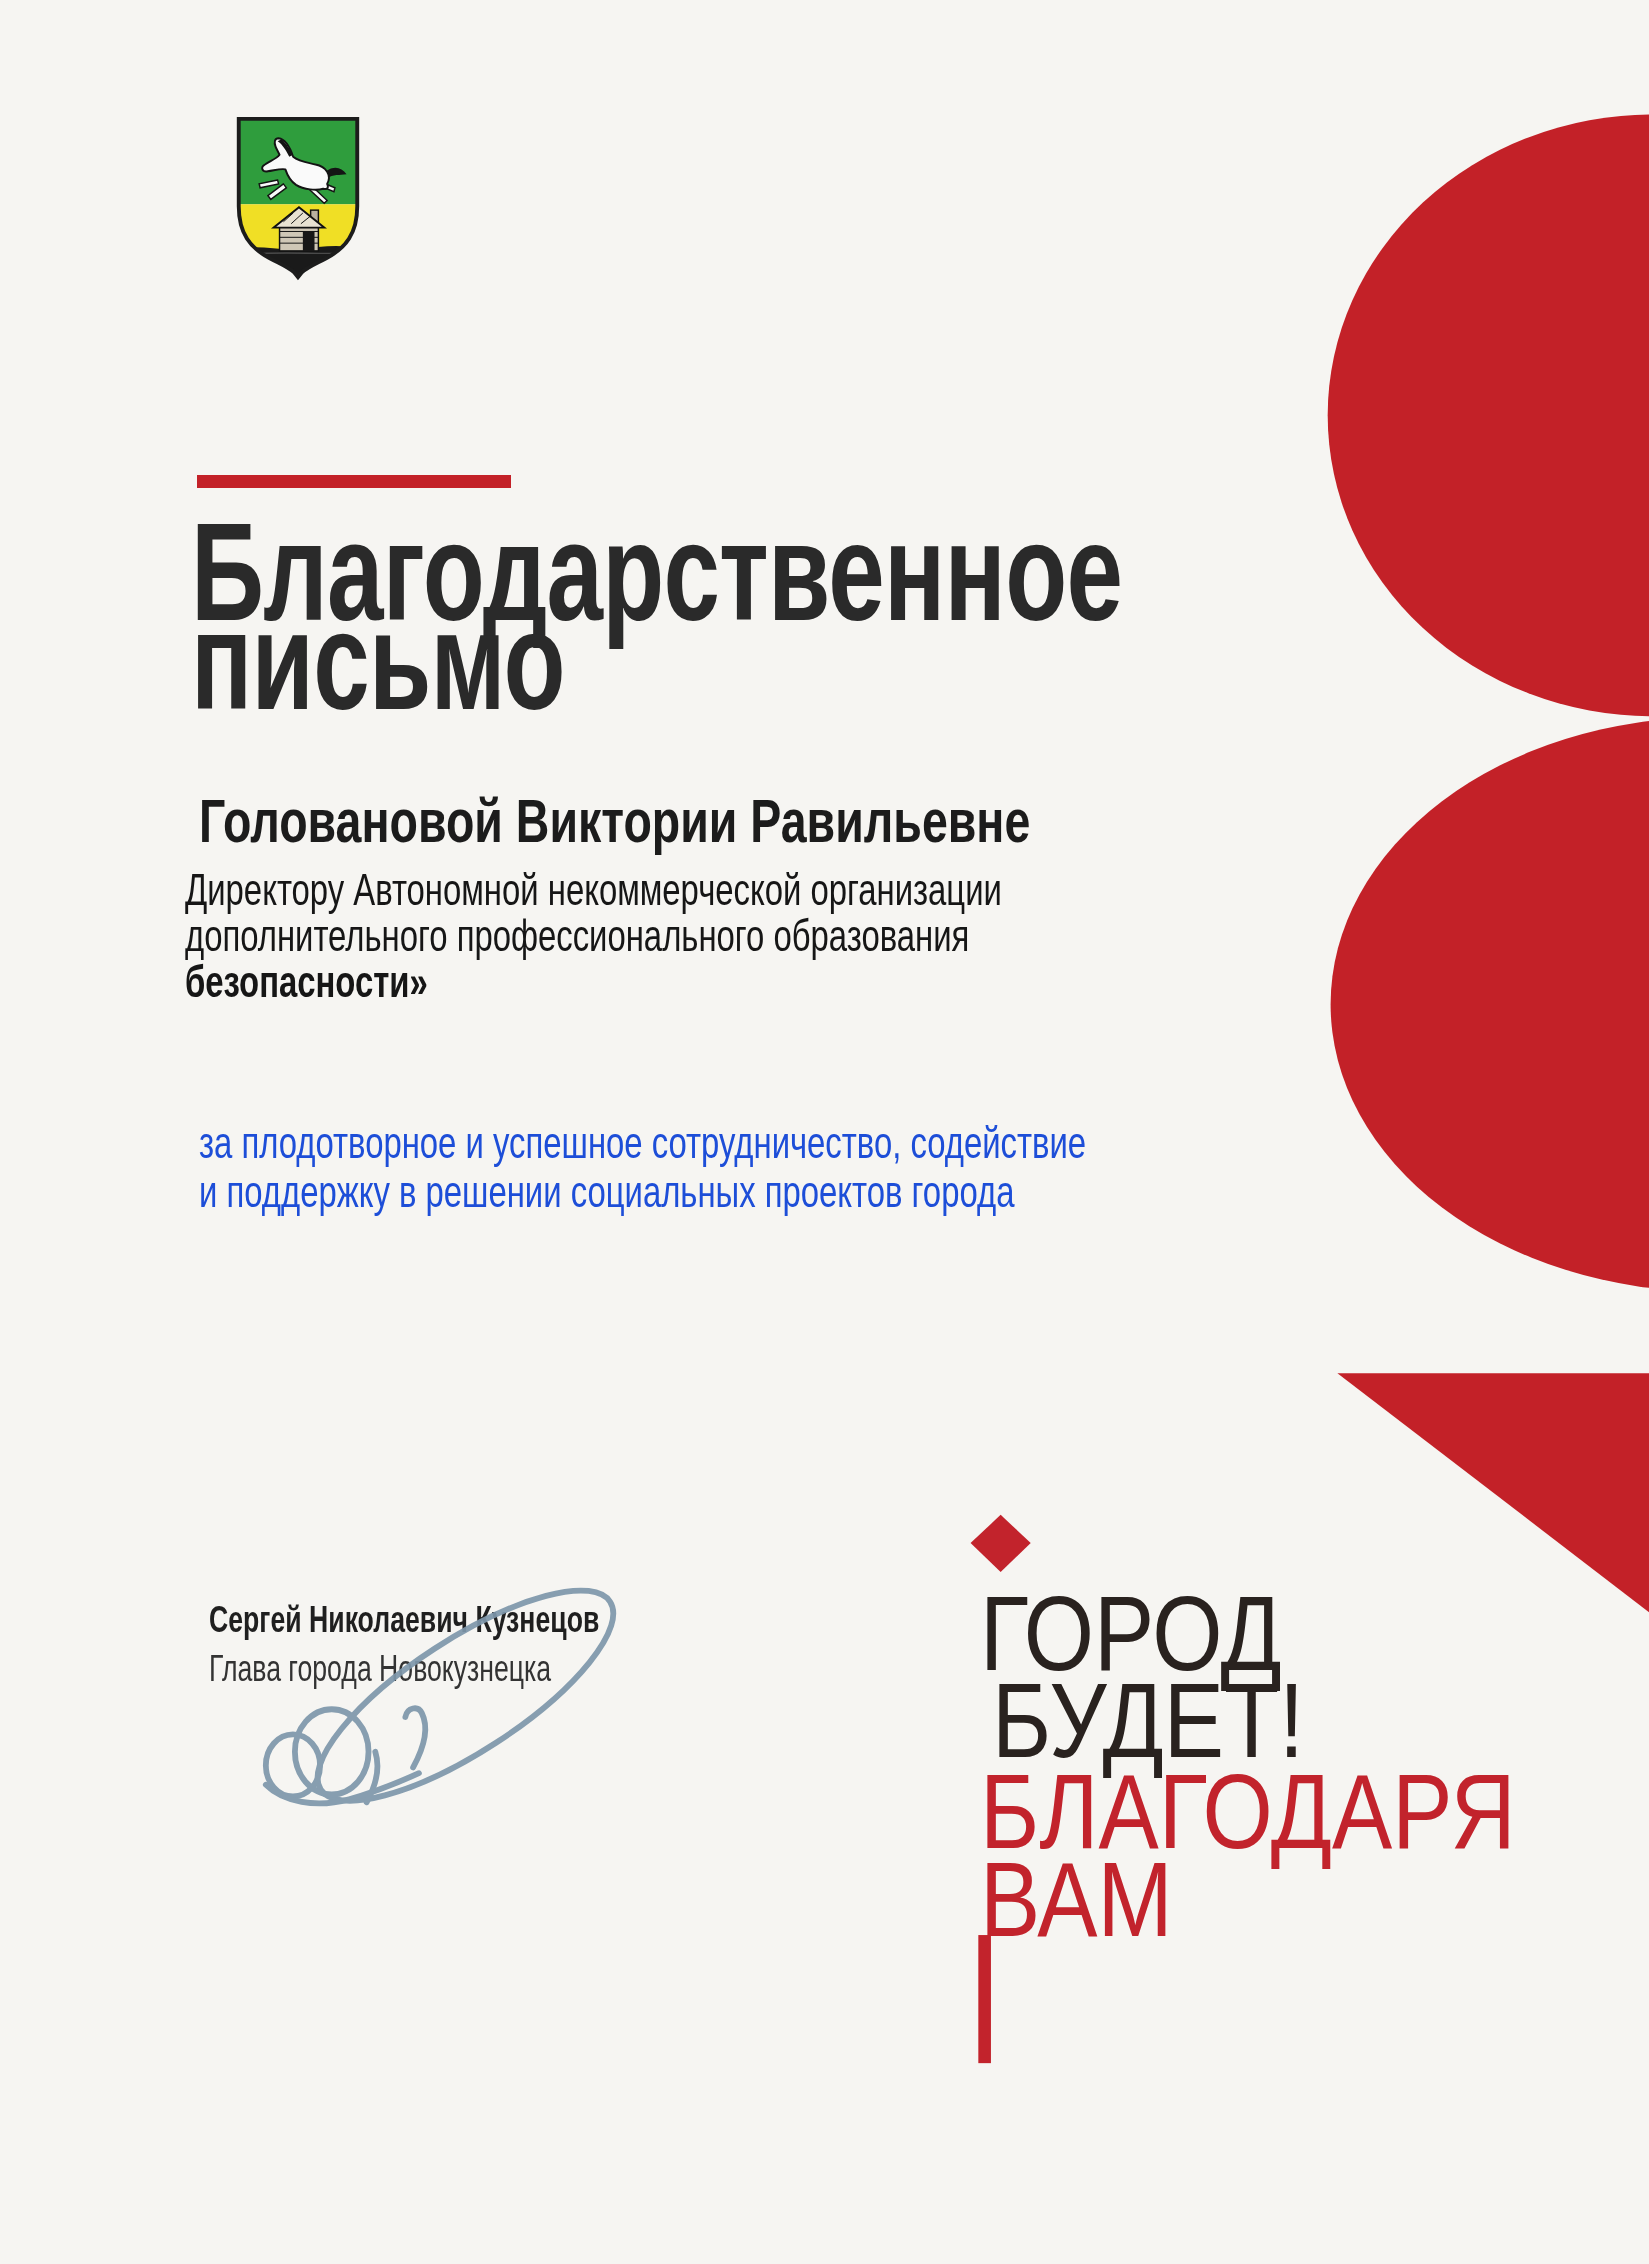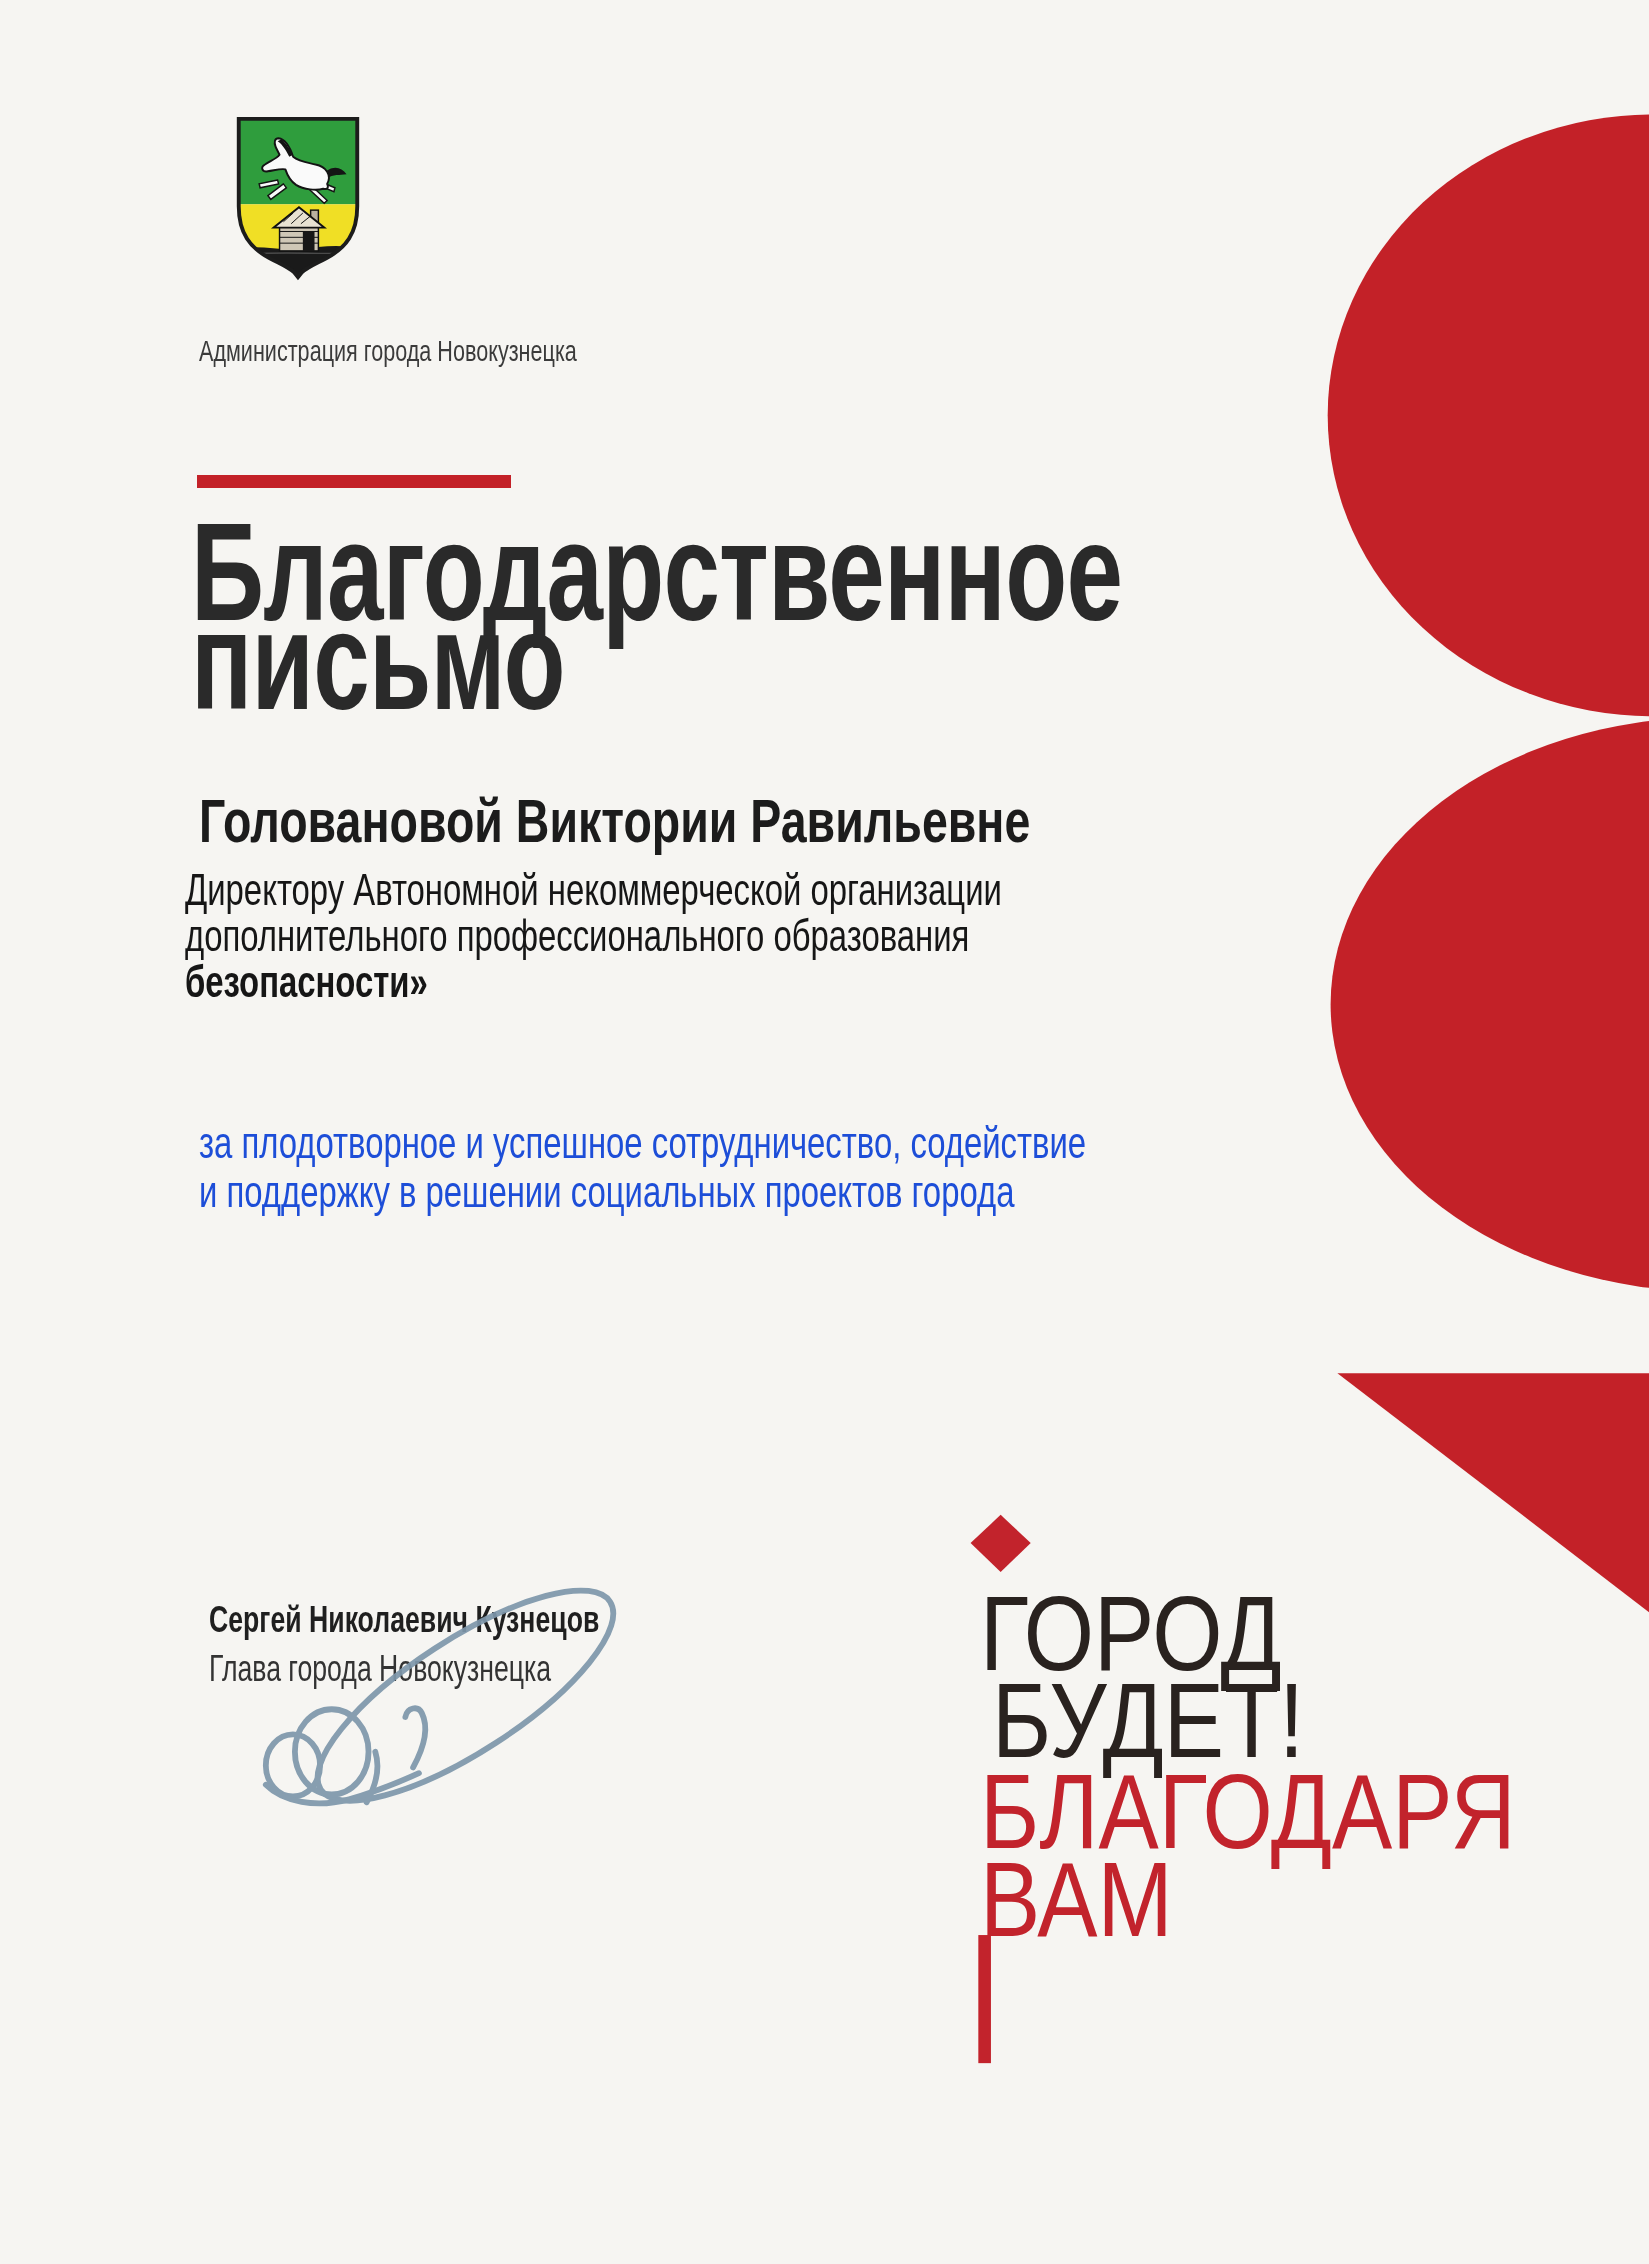--- a/index.html
+++ b/index.html
@@ -106,23 +106,20 @@
         <polygon points="46,118 72,97 98,118" fill="#e8e2d2" stroke="#111" stroke-width="2"></polygon>
         <line x1="56" y1="112" x2="66" y2="103" stroke="#111" stroke-width="1"></line>
         <line x1="64" y1="114" x2="76" y2="103" stroke="#111" stroke-width="1"></line>
         <line x1="74" y1="114" x2="84" y2="106" stroke="#111" stroke-width="1"></line>
       </g>
     </g>
 
     <path d="M10,6 H132 V96 C132,124 120,139 101,149 C90,155 82,158 75,164 L71,169 L67,164 C60,158 52,155 41,149 C22,139 10,124 10,96 Z" fill="none" stroke="#1c1c1c" stroke-width="4"></path>
   </svg>
 
-  <div class="abs org-line">
-    <span class="cond">Администрация города Новокузнецка</span>
-  </div>
 
   <div class="abs accent-bar"></div>
 
   <div class="abs title">
     <div>Благодарственное</div>
     <div>письмо</div>
   </div>
 
   <div class="abs recipient-name">
     <span class="cond">Головановой Виктории Равильевне</span>

